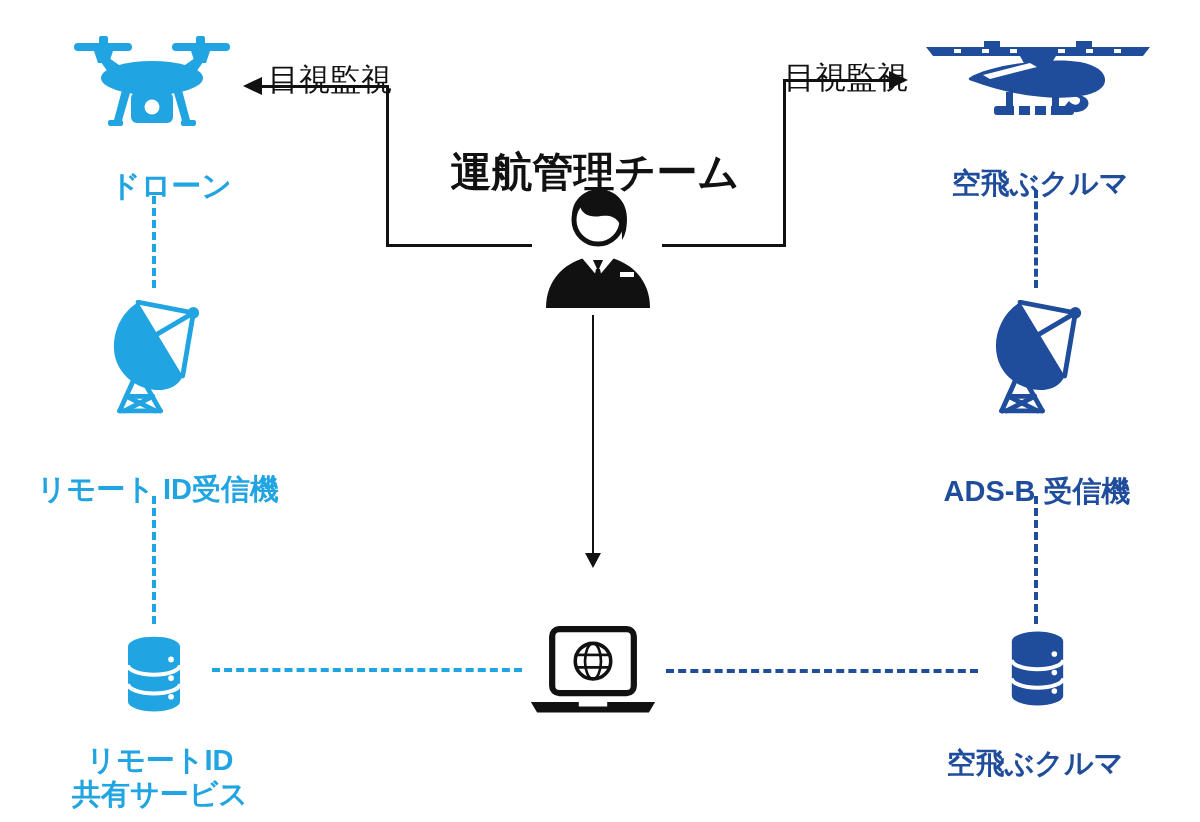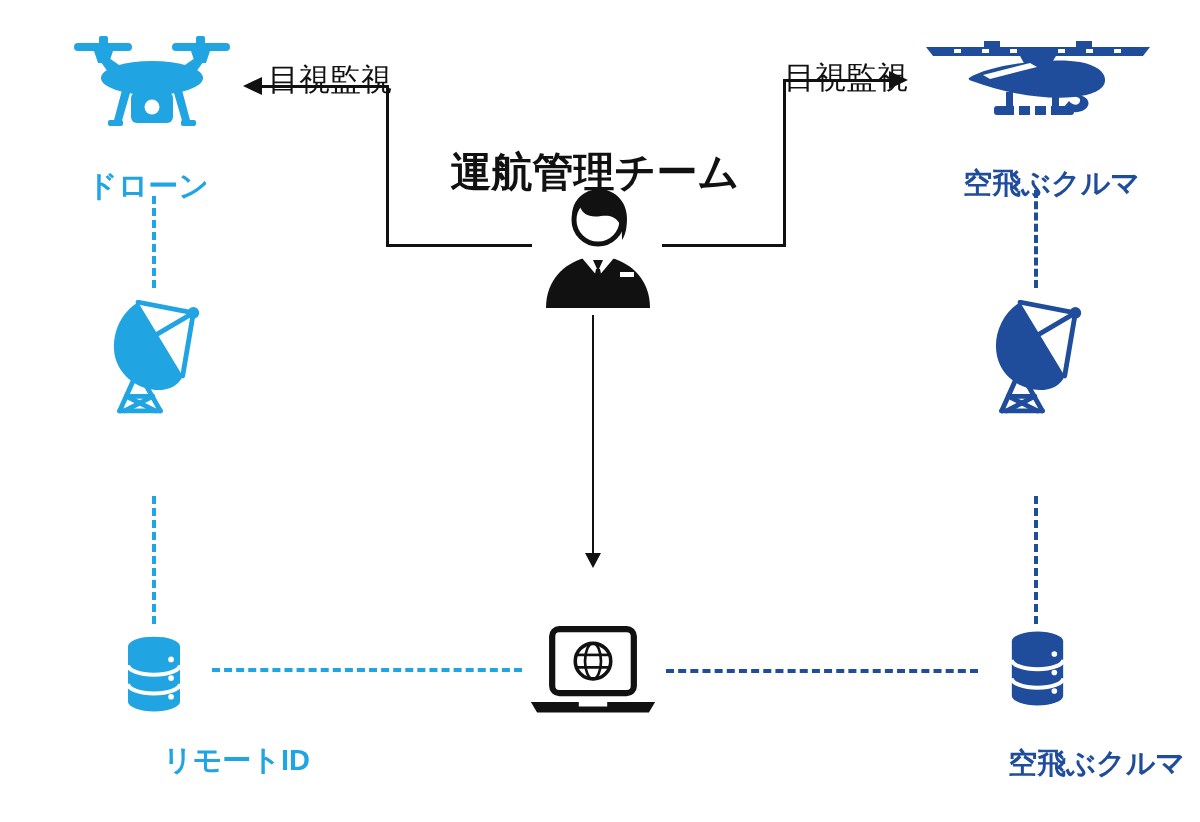--- a/index.html
+++ b/index.html
@@ -10,21 +10,21 @@
   }
   html,body{margin:0;padding:0;background:#e8e8e8;}
   #canvas{
     position:relative;width:1200px;height:822px;background:var(--bg);
     overflow:hidden;margin:0 auto;
     font-family:"Liberation Sans","DejaVu Sans",sans-serif;
   }
   .abs{position:absolute;}
   .lbl{position:absolute;text-align:center;line-height:1.18;white-space:nowrap;margin-top:20px;}
   .lb-text{color:var(--lb);font-weight:bold;}
-  .db-text{color:var(--db);font-weight:bold;text-align:right;}
+  .db-text{color:var(--db);font-weight:bold;}
   .ink-text{color:var(--ink);}
   .lb-fill{color:var(--lb);}
   .db-fill{color:var(--db);}
   
   .seg{position:absolute;background:var(--ink);}
   
   .dash-v-lb{position:absolute;width:0;border-left:4px dashed var(--lb);}
   .dash-v-db{position:absolute;width:0;border-left:4px dashed var(--db);}
   .dash-h-lb{position:absolute;height:0;border-top:4px dashed var(--lb);}
   .dash-h-db{position:absolute;height:0;border-top:4px dashed var(--db);}
@@ -67,21 +67,21 @@
       <ellipse cx="80" cy="42" rx="51" ry="17"></ellipse>
       <path d="M50,54 L41,88 L49,88 L58,57 Z"></path>
       <path d="M110,54 L119,88 L111,88 L102,57 Z"></path>
       <rect x="36" y="84" width="15" height="6" rx="2"></rect>
       <rect x="109" y="84" width="15" height="6" rx="2"></rect>
       <rect x="72" y="49" width="16" height="11"></rect>
       <rect x="59" y="56" width="42" height="31" rx="6"></rect>
       <circle cx="80" cy="71" r="7.5" fill="#fff"></circle>
     </svg>
   </div>
-  <div class="lbl lb-text" style="left:48px;top:148px;width:200px;font-size:30px;">ドローン</div>
+  <div class="lbl lb-text" style="left:71px;top:148px;width:200px;font-size:30px;">ドローン</div>
 
   <div class="abs db-fill" style="left:926px;top:40px;">
     <svg width="224" height="84" viewBox="0 0 224 84" fill="currentColor">
       <rect x="58" y="1" width="16" height="6"></rect>
       <rect x="150" y="1" width="16" height="6"></rect>
       <polygon points="0,7 224,7 217,16 7,16"></polygon>
       <polygon points="94,16 130,16 119,34 104,34"></polygon>
       <path d="M43,38 C64,24 128,17 154,22 C171,25 180,33 179,41 C178,50 166,55 148,57 C118,60 78,53 46,41 C43,40 42,39 43,38 Z"></path>
       <path d="M153,55 C163,57 166,65 158,70 C151,74 142,72 138,67 L143,61 C147,66 153,66 154,61 C155,58 151,57 148,56 Z"></path>
       <rect x="80" y="52" width="7" height="16"></rect>
@@ -142,55 +142,58 @@
         <path d="M30,74 L12,114"></path>
         <path d="M36,82 L54,114"></path>
         <path d="M12,114 L54,114"></path>
         <path d="M19,99 L46,99"></path>
         <path d="M19,99 L49,114"></path>
         <path d="M46,99 L17,114"></path>
       </g>
       <circle cx="88" cy="13" r="6" fill="currentColor"></circle>
     </svg>
   </div>
+  <div class="lbl lb-text" style="left:8px;top:452px;width:300px;font-size:29px;">リモート ID受信機</div>
 
   <div class="abs db-fill" style="left:990px;top:300px;">
     <svg width="97" height="117" viewBox="0 0 100 120">
       <path d="M31,2 C8,16 0,47 11,68 C22,89 49,98 67,89 C72,86 75,83 77,78 Z" fill="currentColor"></path>
       <g stroke="currentColor" stroke-width="5" fill="none" stroke-linecap="round">
         <path d="M31,2 L88,13"></path>
         <path d="M77,78 L88,13"></path>
         <path d="M42,40 L88,13"></path>
         <path d="M30,74 L12,114"></path>
         <path d="M36,82 L54,114"></path>
         <path d="M12,114 L54,114"></path>
         <path d="M19,99 L46,99"></path>
         <path d="M19,99 L49,114"></path>
         <path d="M46,99 L17,114"></path>
       </g>
       <circle cx="88" cy="13" r="6" fill="currentColor"></circle>
     </svg>
   </div>
+  <div class="lbl db-text" style="left:887px;top:454px;width:300px;font-size:29px;">ADS-B 受信機</div>
 
   <div class="abs lb-fill" style="left:124px;top:635px;">
     <svg width="60" height="78" viewBox="0 0 72 96">
       <path d="M4,14 a32,12 0 0 1 64,0 V82 a32,12 0 0 1 -64,0 Z" fill="currentColor"></path>
       <g fill="none" stroke="#fff" stroke-width="5">
         <path d="M4,37 a32,12 0 0 0 64,0"></path>
         <path d="M4,60 a32,12 0 0 0 64,0"></path>
       </g>
       <g fill="#fff">
         <circle cx="57" cy="30" r="3.5"></circle>
         <circle cx="57" cy="53" r="3.5"></circle>
         <circle cx="57" cy="76" r="3.5"></circle>
       </g>
     </svg>
   </div>
-  <div class="lbl lb-text" style="left:10px;top:723px;width:300px;font-size:29px;text-align:right;">
+  <div class="lbl lb-text" style="left:10px;top:723px;width:300px;font-size:29px;">
     <div>リモートID</div>
+    <div>共有サービス</div>
   </div>
 
   <div class="abs db-fill" style="left:1007px;top:630px;">
     <svg width="61" height="77" viewBox="0 0 72 96">
       <path d="M4,14 a32,12 0 0 1 64,0 V82 a32,12 0 0 1 -64,0 Z" fill="currentColor"></path>
       <g fill="none" stroke="#fff" stroke-width="5">
         <path d="M4,37 a32,12 0 0 0 64,0"></path>
         <path d="M4,60 a32,12 0 0 0 64,0"></path>
       </g>
       <g fill="#fff">

